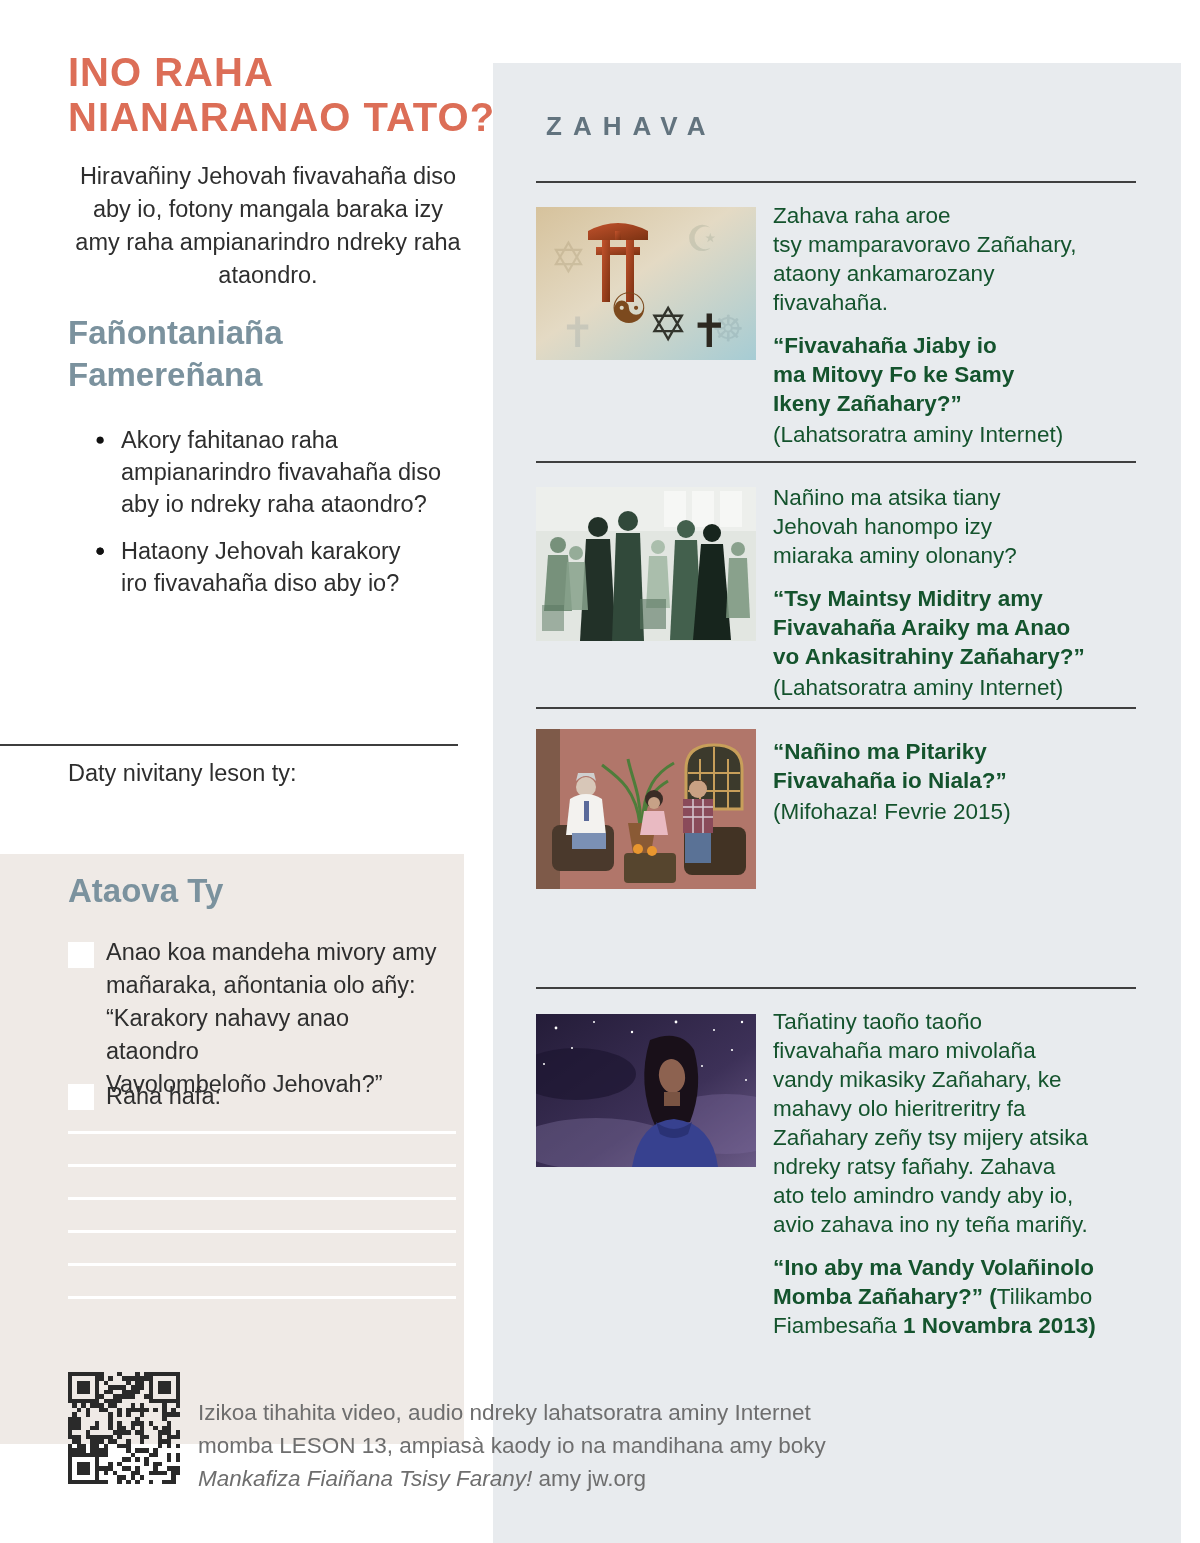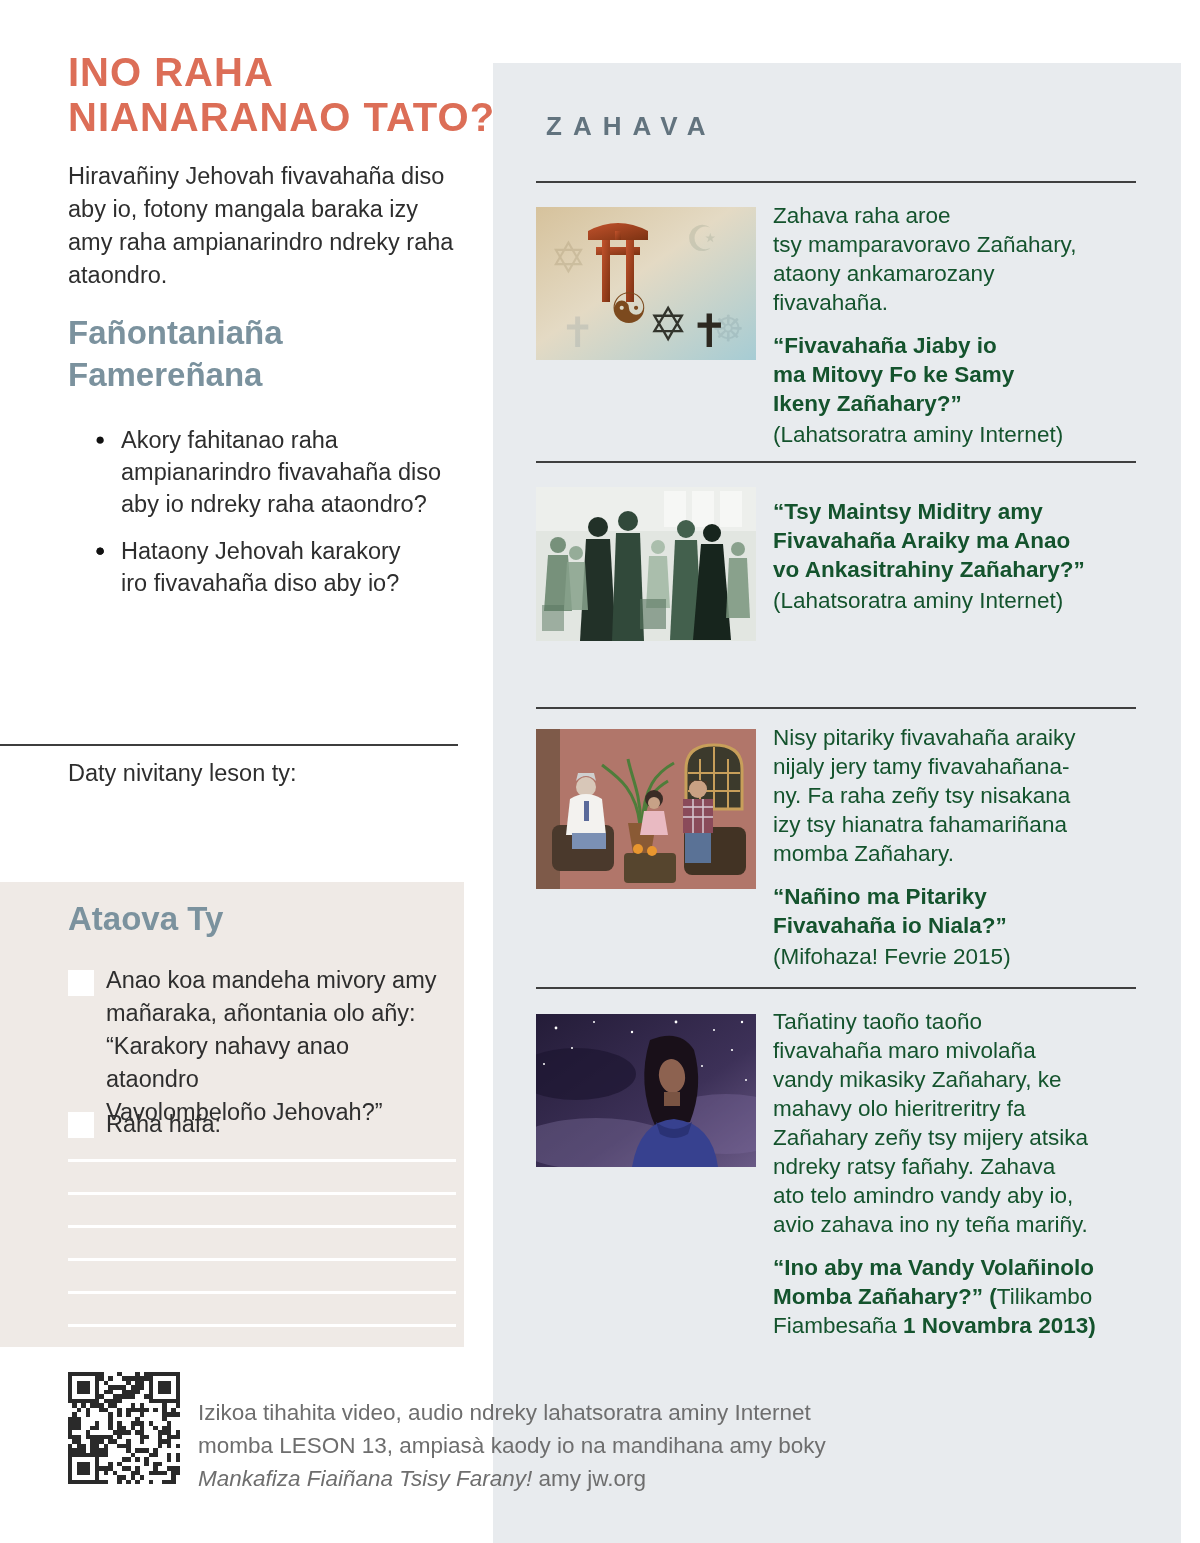--- a/index.html
+++ b/index.html
@@ -16,29 +16,29 @@
   .page{
     position:relative;width:1200px;height:1543px;background:#ffffff;
     font-family:"Liberation Sans",sans-serif;color:var(--body-text);overflow:hidden;
   }
   .pre{white-space:pre-line;}
   .abs{position:absolute;}
 
   
   .left-title{left:68px;top:50px;font-size:40px;font-weight:bold;color:var(--accent-red);
     line-height:45px;letter-spacing:1px;}
-  .intro{left:68px;top:160px;width:400px;font-size:23.5px;line-height:33px;}
+  .intro{left:68px;top:160px;width:400px;font-size:23.5px;line-height:33px;text-align:center;}
   .review-heading{left:68px;top:312px;font-size:33px;font-weight:bold;color:var(--heading-slate);line-height:42px;}
   .questions{left:95px;top:424px;width:380px;list-style:none;}
   .questions li{position:relative;padding-left:26px;font-size:23.5px;line-height:32px;margin-bottom:15px;}
   .questions li .dot{position:absolute;left:0;top:0;font-size:17px;line-height:32px;color:#111;}
   .left-rule{left:0;top:744px;width:458px;border-top:2px solid #3d3d3d;height:0;}
   .date-label{left:68px;top:760px;font-size:23.5px;}
 
-  .todo-box{left:0;top:854px;width:464px;height:465px;background:var(--box-bg);margin-top:28px;}
+  .todo-box{left:0;top:854px;width:464px;height:590px;background:var(--box-bg);}
   .todo-heading{left:68px;top:18px;font-size:33px;font-weight:bold;color:var(--heading-slate);}
   .todo-check1{left:68px;top:88px;}
   .todo-check2{left:68px;top:230px;}
   .checkbox{width:26px;height:26px;background:#ffffff;display:block;}
   .todo-text1{left:106px;top:82px;width:340px;font-size:23.5px;line-height:33px;}
   .todo-text2{left:106px;top:226px;font-size:23.5px;line-height:33px;}
   .write-lines{left:68px;top:277px;width:388px;}
   .write-line{height:3px;background:#ffffff;margin-bottom:30px;}
 
   
@@ -196,20 +196,23 @@
           <g fill="#7a967e" opacity="0.85">
               <circle cx="202" cy="62" r="7"></circle>
               <path d="M193 71 h18 l3 60 h-24 z"></path>
             </g>
           <rect x="104" y="112" width="26" height="30" fill="#58755f" opacity="0.6"></rect>
           <rect x="6" y="118" width="22" height="26" fill="#58755f" opacity="0.5"></rect>
         </g>
       </svg>
     </div>
     <div class="abs sec-text t2">
+      <p class="sec-body pre">Nañino ma atsika tiany
+Jehovah hanompo izy
+miaraka aminy olonany?</p>
       <p class="sec-quote pre"><span class="b">“Tsy Maintsy Miditry amy
 Fivavahaña Araiky ma Anao
 vo Ankasitrahiny Zañahary?”</span></p>
       <p class="sec-source pre"><span>(Lahatsoratra aminy Internet)</span></p>
     </div>
 
     <div class="abs sec-img i3">
       <svg width="220" height="160" viewBox="0 0 220 160">
         <rect width="220" height="160" fill="#b1766a"></rect>
         <rect x="0" y="0" width="24" height="160" fill="#7e5a49"></rect>
@@ -244,25 +247,20 @@
         <g>
           <circle cx="162" cy="60" r="9" fill="#caa183"></circle>
             <path d="M153 56 q9 -10 18 0 v-4 h-18 z" fill="#4a3626"></path>
           <rect x="147" y="70" width="30" height="34" fill="#8a4a5a"></rect>
           <path d="M147 78 h30 M147 88 h30 M157 70 v34 M167 70 v34" stroke="#d9c9d2" stroke-width="1.5"></path>
           <rect x="149" y="104" width="26" height="30" fill="#5a7296"></rect>
         </g>
       </svg>
     </div>
     <div class="abs sec-text t3">
-      <p class="sec-body pre">Nisy pitariky fivavahaña araiky
-nijaly jery tamy fivavahañana-
-ny. Fa raha zeñy tsy nisakana
-izy tsy hianatra fahamariñana
-momba Zañahary.</p>
       <p class="sec-quote pre"><span class="b">“Nañino ma Pitariky
 Fivavahaña io Niala?”</span></p>
       <p class="sec-source pre"><span>(</span><span class="i">Mifohaza!</span><span> Fevrie 2015)</span></p>
     </div>
 
     <div class="abs sec-img i4">
       <svg width="220" height="153" viewBox="0 0 220 153">
         <defs>
           <linearGradient id="gNight" x1="0" y1="0" x2="1" y2="1">
             <stop offset="0" stop-color="#241c38"></stop>

